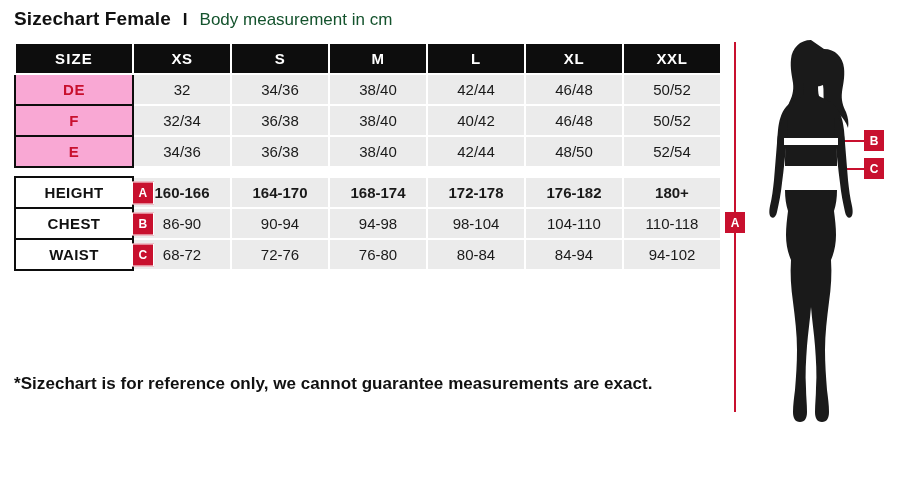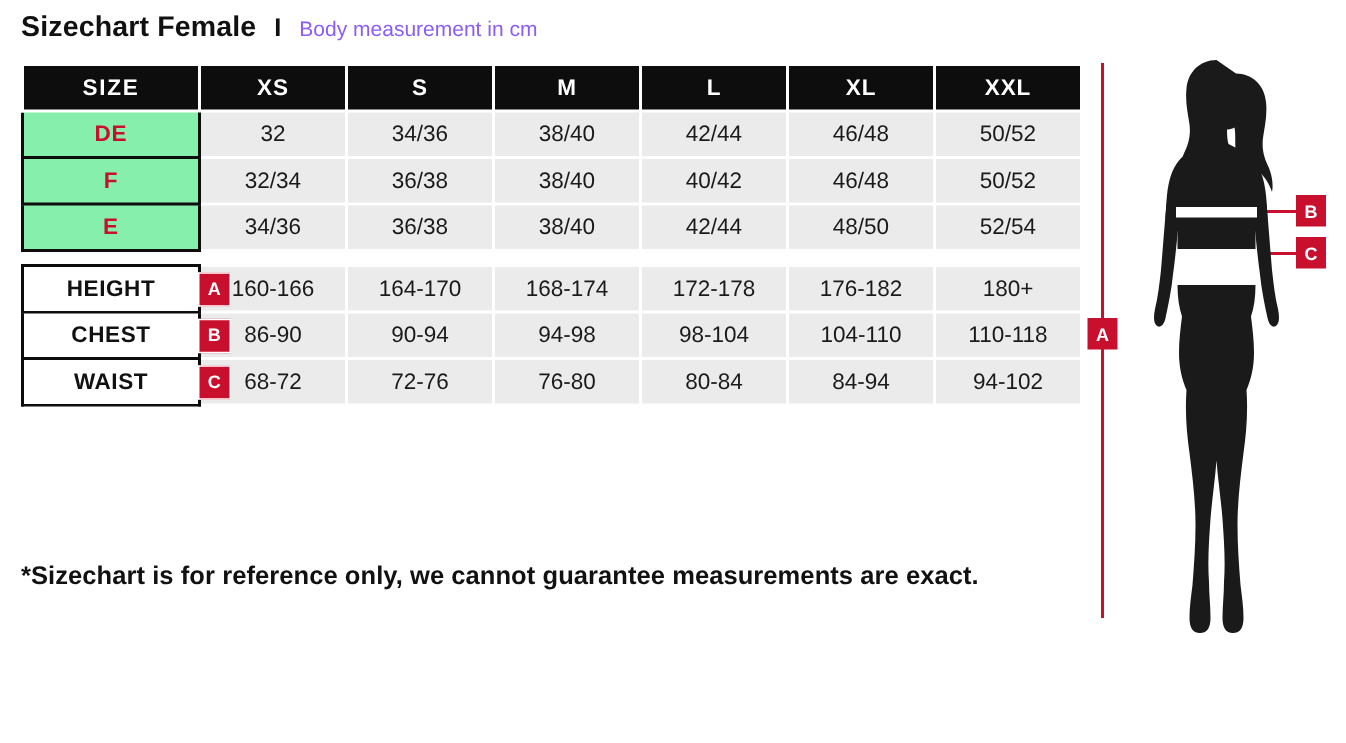--- a/index.html
+++ b/index.html
@@ -38,23 +38,23 @@
     letter-spacing: 0.1px;
     color: #111111;
   }
   .title-sep {
     font-size: 17px;
     font-weight: bold;
     color: #111111;
     padding: 0 2px;
   }
   .title-sub {
-    font-size: 14px;
+    font-size: 17px;
     font-weight: normal;
-    color: #8b5cf6;
+    color: #14532d;
   }
 
   
   .table-wrap {
     position: absolute;
     left: 14px;
     top: 42px;
     width: 708px;
   }
   table.sizechart {
@@ -79,37 +79,37 @@
     font-size: 15px;
     height: 30px;
     letter-spacing: 0.6px;
   }
   .hdr td.size-label {
     letter-spacing: 1.2px;
   }
 
   
   .lbl {
-    background: #86efac;
+    background: #f9a8d4;
     color: #c8102e;
     font-weight: bold;
     font-size: 15px;
     border: 2px solid #0d0d0d !important;
     letter-spacing: 0.5px;
     margin-left: 26px;
   }
   
   .val {
     background: #ebebeb;
     color: #1a1a1a;
     font-size: 15px;
     margin-top: 12px;
   }
   .val.bold {
-    font-weight: normal;
+    font-weight: bold;
     font-size: 15px;
   }
 
   
   .mlbl {
     background: #ffffff;
     color: #111111;
     font-weight: bold;
     font-size: 13.5px;
     border: 2px solid #0d0d0d !important;

